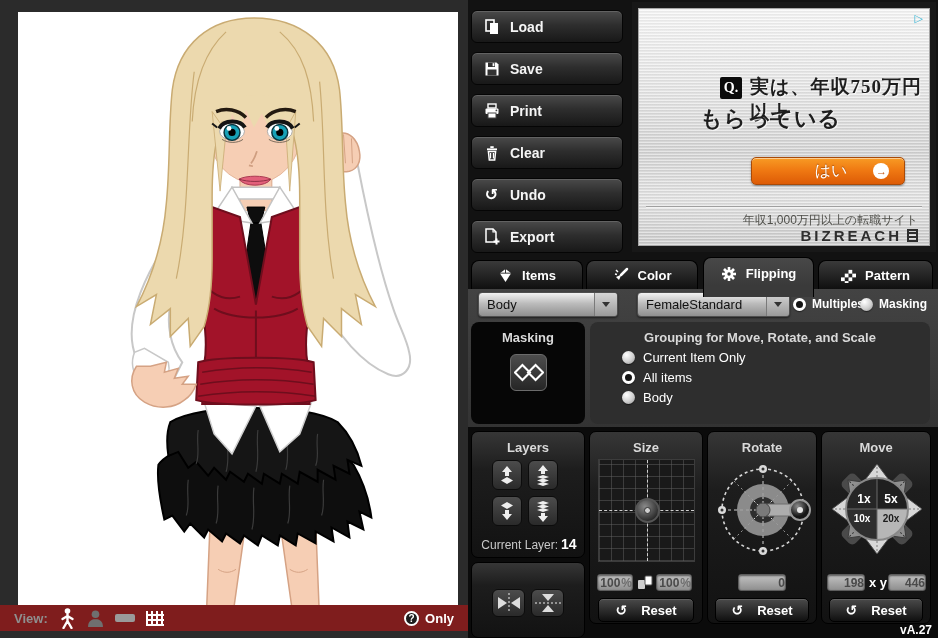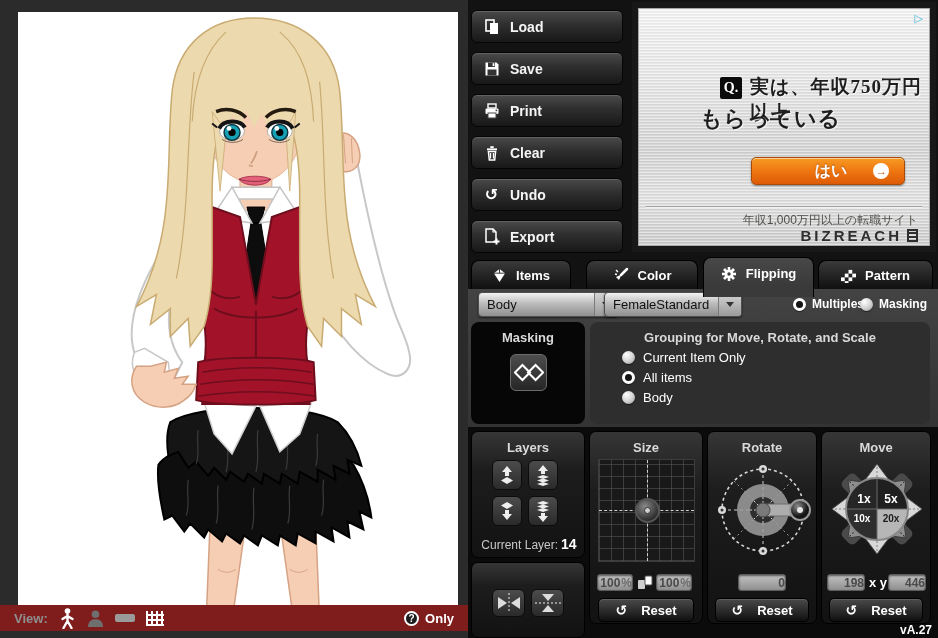--- a/index.html
+++ b/index.html
@@ -49,21 +49,21 @@
   .q-badge{ left:720px; top:77px; width:22px; height:22px; background:#0b0b0b; color:#fff; font-weight:bold;
       font-size:14px; display:flex; align-items:center; justify-content:center; border-radius:2px; }
   .ad-line1{ left:750px; top:74px; font-size:19px; font-weight:bold; color:#1e1e1e; letter-spacing:1px;
       text-shadow:1px 1px 1px rgba(255,255,255,.8); }
   .ad-line2{ left:700px; top:104px; font-size:22px; font-weight:bold; color:#1e1e1e; letter-spacing:1px;
       text-shadow:1px 1px 1px rgba(255,255,255,.8); }
   .cta-btn{ left:751px; top:157px; width:154px; height:28px; border-radius:5px; border:1px solid #a84a08;
       background:linear-gradient(180deg,#f89b24,#ef7812 48%,#dd5b06);
       box-shadow:inset 0 1px 0 rgba(255,255,255,.5), 0 1px 2px rgba(0,0,0,.4);
       display:flex; align-items:center; justify-content:center; gap:26px; cursor:pointer; }
-  .cta-label{ color:#fff; font-weight:bold; font-size:16px; text-shadow:0 -1px 1px rgba(120,50,0,.6);margin-left:48px; }
+  .cta-label{ color:#fff; font-weight:normal; font-size:16px; text-shadow:0 -1px 1px rgba(120,50,0,.6);margin-left:48px; }
   .cta-circle{ width:16px; height:16px; background:#fff; border-radius:50%; color:#c2520a; font-size:11px;
       font-weight:bold; display:flex; align-items:center; justify-content:center; }
   .ad-divider{ left:646px; top:206px; width:276px; height:1px; background:#9f9f9f; box-shadow:0 1px 0 #f2f2f2; }
   .ad-footer{ right:20px; top:212px; position:absolute; font-size:12px; color:#4f4f4a; }
   .ad-brand{ right:36px; top:227px; position:absolute; font-size:15px; font-weight:bold; color:#2e2e2e; letter-spacing:3px; }
   .biz-mark{ right:20px; top:229px; position:absolute; width:11px; height:13px; border:2px solid #2e2e2e;
       background:repeating-linear-gradient(0deg,transparent 0 2px,#2e2e2e 2px 4px); }
 
   
   .tab{ top:260px; height:29px; border-radius:8px 8px 0 0; background:linear-gradient(#3a3a3a,#101010);
@@ -298,21 +298,21 @@
   <div class="abs ad-line2 ad-serif">もらっている</div>
   <div class="abs cta-btn">
     <span class="cta-label">はい</span>
     <span class="cta-circle">→</span>
   </div>
   <div class="abs ad-divider"></div>
   <div class="ad-footer">年収1,000万円以上の転職サイト</div>
   <div class="ad-brand">BIZREACH</div>
   <div class="biz-mark"></div>
 
-  <div class="abs tab" style="left:471px;width:100px">
+  <div class="abs tab" style="left:471px;width:112px">
     <svg width="15" height="15" viewBox="0 0 16 16">
         <path d="M8,1 L14,5.5 L8,15 L2,5.5 Z" fill="#fff"></path>
         <path d="M2,5.5 L14,5.5 M8,1 L8,5.5" stroke="#2b2b2b" stroke-width="1" fill="none"></path>
       </svg>
     <span class="tlbl">Items</span>
   </div>
   <div class="abs tab" style="left:586px;width:112px">
     <svg width="16" height="16" viewBox="0 0 16 16">
         <path d="M14,2 L8,8" stroke="#fff" stroke-width="2.5" stroke-linecap="round"></path>
         <path d="M8.5,7.5 L3,10 L6,13 Z" fill="#fff"></path>
@@ -348,21 +348,21 @@
       </svg>
     <span class="tlbl">Pattern</span>
   </div>
 
   <div class="abs dd" style="left:478px;width:140px">
     <span class="dtxt">Body</span>
     <span class="darr">
         <span class="tri-down"></span>
       </span>
   </div>
-  <div class="abs dd" style="left:604px;width:138px">
+  <div class="abs dd" style="left:637px;width:153px">
     <span class="dtxt">FemaleStandard</span>
     <span class="darr">
         <span class="tri-down"></span>
       </span>
   </div>
   <div class="abs radio-row" style="left:793px;top:297px">
     <span class="radio selected"></span>
     <span class="mode-lbl">Multiples</span>
   </div>
   <div class="abs radio-row" style="left:860px;top:297px">

